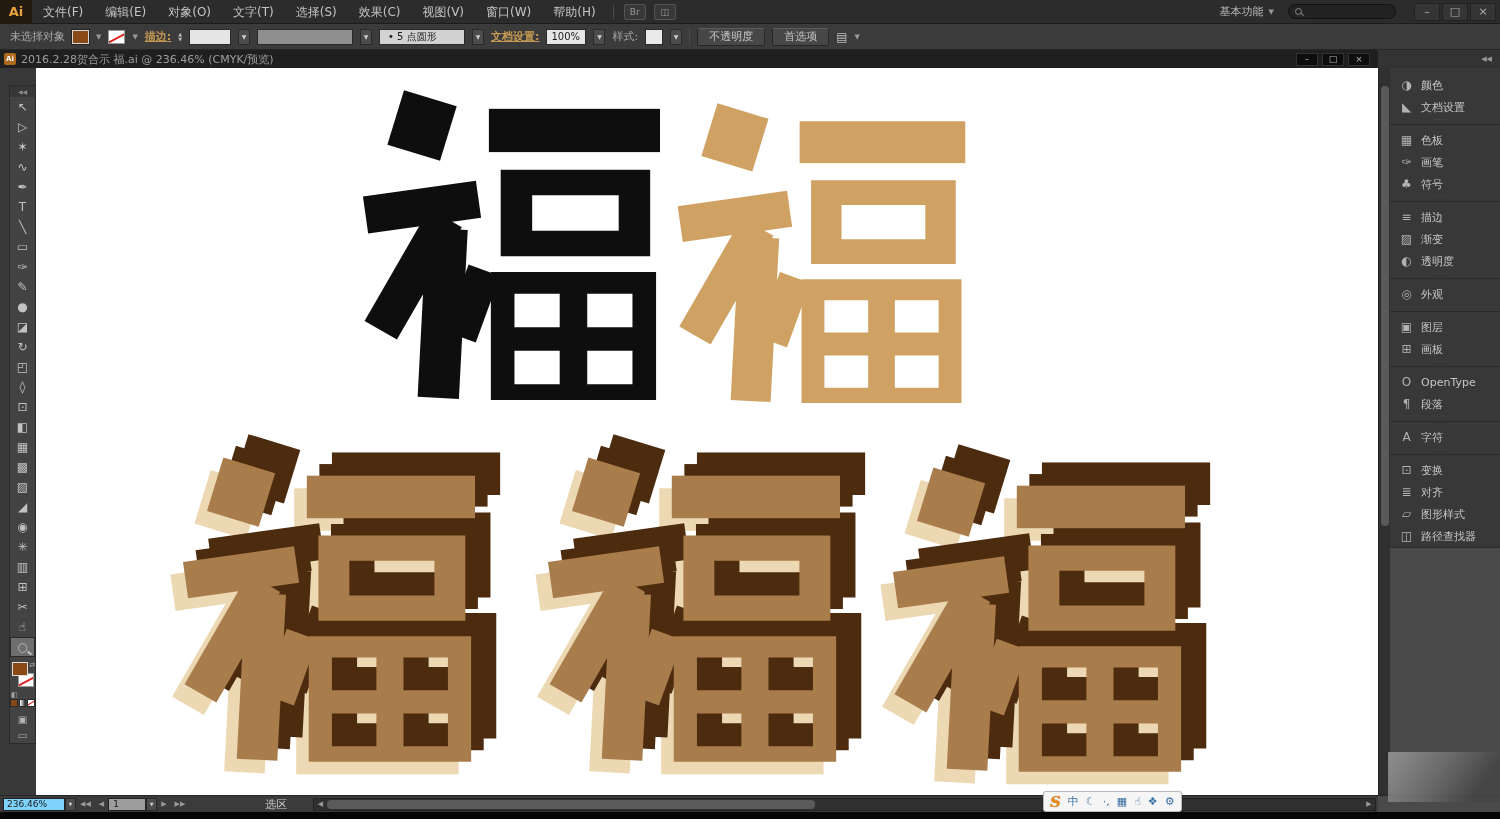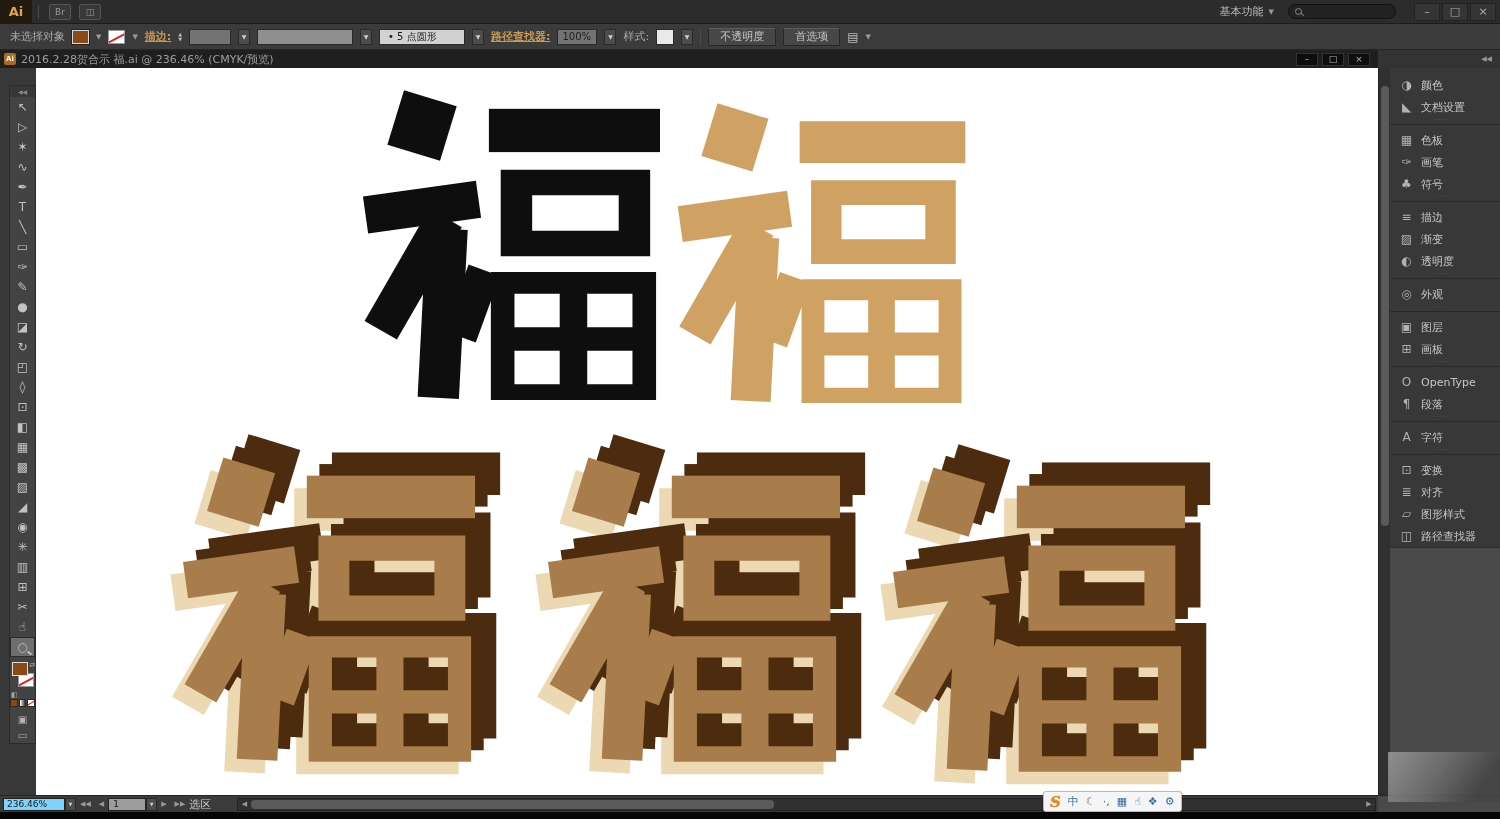--- a/index.html
+++ b/index.html
@@ -31,21 +31,21 @@
   
   .controlbar { height:26px; background:#3b3b3b; border-bottom:1px solid #262626; display:flex;
     align-items:center; padding-left:10px; gap:7px; font-size:11px; color:#a9a9a9; }
   .cb-sep { width:1px; height:18px; background:#2a2a2a; border-right:1px solid #4a4a4a; }
   .link { color:#c69a52; text-decoration:underline;font-weight:bold; }
   .sw-fill { width:17px; height:14px; background:#8a4a17; border:1px solid #d8d8d8; outline:1px solid #222; }
   .sw-stroke { width:17px; height:14px; background:#fff; border:1px solid #999; position:relative; overflow:hidden; }
   .sw-stroke::after { content:''; position:absolute; left:-3px; top:5px; width:26px; height:2px;
     background:#d22; transform:rotate(-28deg); }
   .stepper { display:flex; flex-direction:column; font-size:5px; line-height:5px; color:#bbb; }
-  .field { height:16px; background:#737373; border:1px solid #2a2a2a; color:#1c1c1c;
+  .field { height:16px; background:#e5e5e5; border:1px solid #2a2a2a; color:#1c1c1c;
     display:flex; align-items:center; padding:0 4px; font-size:10px; }
   .ddbtn { width:12px; height:16px; background:#4c4c4c; border:1px solid #2a2a2a;
     display:flex; align-items:center; justify-content:center; font-size:6px; color:#ccc; }
   .wide { width:96px; background:#8f8f8f; }
   .preset { width:86px; background:#d2d2d2;padding-left:8px; }
   .cb-btn { height:18px; background:#474747; border:1px solid #262626; border-top-color:#5c5c5c;
     border-radius:2px; padding:0 11px; display:flex; align-items:center; color:#c6c6c6; font-size:11px; }
   .cb-ico { color:#bdbdbd; font-size:12px; }
 
   
@@ -104,21 +104,21 @@
 
   
   .statusbar { height:17px; background:#3b3b3b; border-top:1px solid #262626; display:flex; align-items:center; }
   .zoomfield { width:62px; height:13px; margin-left:3px; background:#7dd3fc; color:#1a1a1a; font-size:9px;
     display:flex; align-items:center; padding:0 3px; overflow:hidden; white-space:nowrap; border:1px solid #222;text-align:right; }
   .sb-dd { width:11px; height:13px; background:#4c4c4c; border:1px solid #2a2a2a; color:#ccc; font-size:5px;
     display:flex; align-items:center; justify-content:center; }
   .navarrow { color:#9a9a9a; font-size:7px; padding:0 4px; }
   .abfield { width:38px; height:13px; background:#9d9d9d; color:#1a1a1a; font-size:9px;
     display:flex; align-items:center; padding:0 4px; border:1px solid #222; }
-  .toolhint { font-size:11px; color:#cfcfcf; }
+  .toolhint { margin-left:76px; font-size:11px; color:#cfcfcf; }
   .hscroll { flex:1; height:13px; margin:0 2px 0 26px; background:#303030; border:1px solid #222;
     position:relative; display:flex; align-items:center; }
   .hs-arrow { width:12px; color:#9a9a9a; font-size:7px; text-align:center; }
   .hthumb { position:absolute; left:13px; top:1px; height:9px; width:46%; background:#5a5a5a; border-radius:4px; }
   .sb-corner { width:122px; height:17px; background:#4a4a4a; }
 
   .bottomblack { height:7px; background:#060606; }
 
   
   .watermark { position:absolute; left:1388px; top:752px; width:112px; height:50px;
@@ -130,20 +130,31 @@
     font-family:"DejaVu Serif", serif; text-shadow:0 0 1px #a85; }
   .ime-ico { color:#3a6ea5; font-size:11px; }
 </style>
 </head>
 <body>
 
 <div class="app">
 
   <header class="menubar">
     <div class="ai-logo">Ai</div>
+    <nav class="menus">
+      <span class="menu-item">文件(F)</span>
+      <span class="menu-item">编辑(E)</span>
+      <span class="menu-item">对象(O)</span>
+      <span class="menu-item">文字(T)</span>
+      <span class="menu-item">选择(S)</span>
+      <span class="menu-item">效果(C)</span>
+      <span class="menu-item">视图(V)</span>
+      <span class="menu-item">窗口(W)</span>
+      <span class="menu-item">帮助(H)</span>
+    </nav>
     <span class="mb-sep"></span>
     <span class="mb-ico">Br</span>
     <span class="mb-ico">◫</span>
     <span class="mb-spacer"></span>
     <div class="workspace">
       <span>基本功能</span>
       <span class="tri">▼</span>
     </div>
     <div class="searchbox">
       <span class="mag"></span>
@@ -165,21 +176,21 @@
     <span class="stepper">
         <span>▲</span>
         <span>▼</span>
       </span>
     <span class="field" style="width:42px"></span>
     <span class="ddbtn">▼</span>
     <span class="field wide"></span>
     <span class="ddbtn">▼</span>
     <span class="field preset">• 5 点圆形</span>
     <span class="ddbtn">▼</span>
-    <span class="link">路径查找器:</span>
+    <span class="link">文档设置:</span>
     <span class="field" style="width:40px">100%</span>
     <span class="ddbtn">▼</span>
     <span>样式:</span>
     <span class="field" style="width:18px;background:#e9e9e9"></span>
     <span class="ddbtn">▼</span>
     <span class="cb-sep"></span>
     <button class="cb-btn">不透明度</button>
     <button class="cb-btn">首选项</button>
     <span class="cb-ico">▤</span>
     <span class="tri">▼</span>

